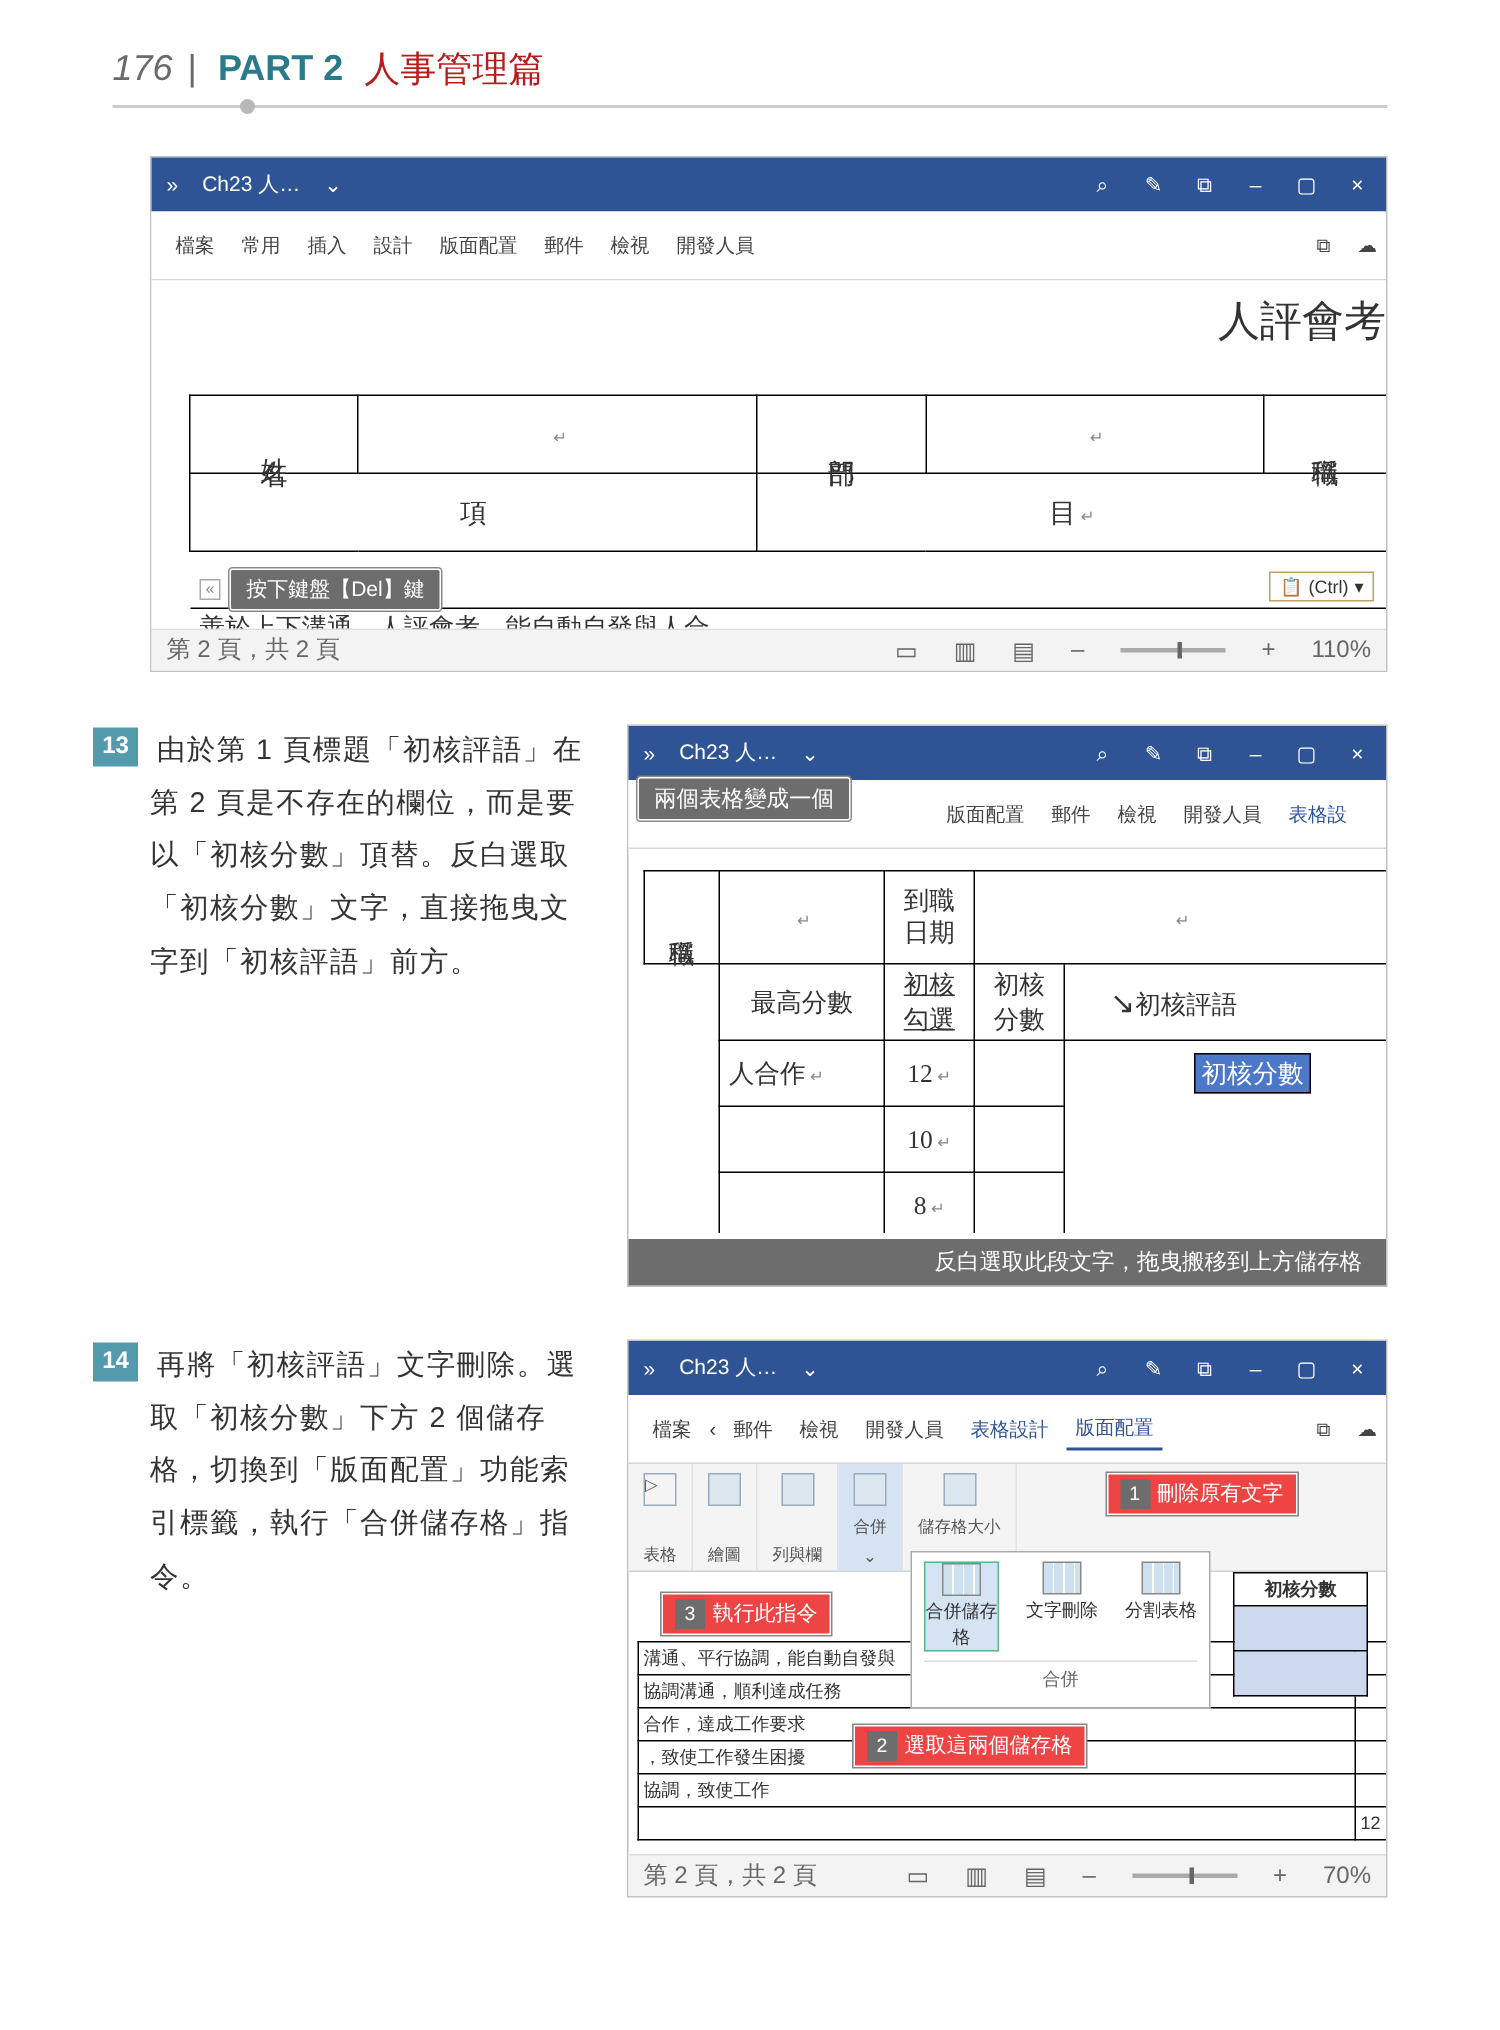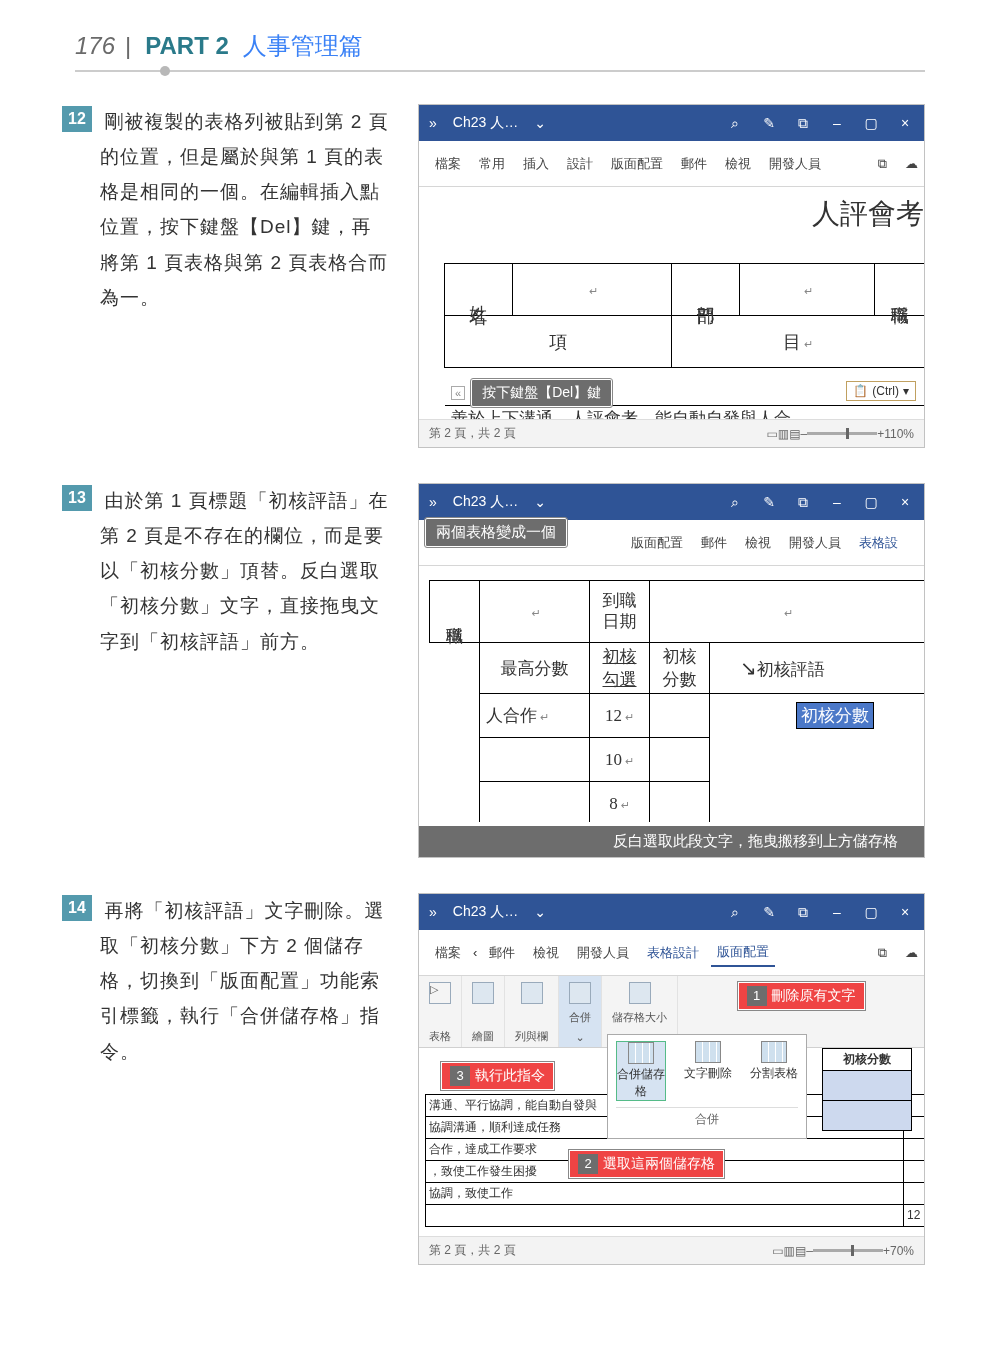--- a/index.html
+++ b/index.html
@@ -1,21 +1,21 @@
 <!DOCTYPE html>
 <html><head>
 <meta charset="utf-8">
 <style>
 * { margin: 0; padding: 0; box-sizing: border-box; }
 body { font-family: "Microsoft JhengHei", "PingFang TC", sans-serif; background: #fff; width: 1000px; height: 1353px; position: relative; color: #333; }
 .page-header { display: flex; align-items: center; padding: 30px 75px 8px; font-size: 24px; }
 .page-num { font-style: italic; color: #6a6a6a; margin-right: 10px; }
 .page-sep { color: #6a6a6a; margin-right: 14px; }
 .part-label { color: #2a7a8a; font-weight: 600; margin-right: 14px; }
-.part-title { color: #3b82f6; }
+.part-title { color: #b91c1c; }
 .header-rule { margin: 0 75px 32px; height: 2px; background: #ccc; position: relative; }
 .header-rule .dot { position: absolute; left: 85px; top: -4px; width: 10px; height: 10px; border-radius: 50%; background: #b8b8b8; }
 .step-row { display: flex; margin: 0 75px 35px 100px; gap: 28px; }
 .step-text { flex: 0 0 290px; }
 .step-num { display: inline-flex; align-items: center; justify-content: center; width: 30px; height: 26px; background: #549aad; color: #fff; font-weight: bold; font-size: 16px; margin-right: 8px; vertical-align: top; margin-top: 2px; margin-left: -38px; }
 .step-body { font-size: 19px; line-height: 1.85; letter-spacing: 1px; text-align: justify; }
 .screenshot { flex: 1; border: 1px solid #c2c2c2; background: #fff; position: relative; font-size: 13px; }
 
 .word-titlebar { background: #2f5496; color: #fff; height: 36px; display: flex; align-items: center; padding: 0 10px; gap: 16px; font-size: 14px; }
 .spacer { flex: 1; }
@@ -30,29 +30,29 @@
 
 .doc-area { position: relative; background: #fff; padding: 8px 0 10px 25px; height: 232px; overflow: hidden; }
 .doc-title { font-size: 28px; font-family: Liberation Sans, sans-serif; text-align: right; padding-right: 0; }
 .tbl1 { width: 100%; border-collapse: collapse; margin-top: 30px; font-family: "DFKai-SB","KaiTi",serif; }
 .tbl1 td, .tbl1 th { border: 1px solid #000; height: 52px; font-size: 18px; text-align: center; vertical-align: middle; }
 .vhead { writing-mode: vertical-rl; letter-spacing: 2px; }
 .enter-mark::after { content: "↵"; font-size: 11px; color: #888; margin-left: 3px; }
 .ctrl-box { background: #fff; border: 1px solid #c0a060; padding: 2px 6px; font-size: 12px; display: inline-flex; align-items: center; gap: 4px; }
 .footnote { font-size: 17px; font-family: "DFKai-SB","KaiTi",serif; padding-left: 6px; margin-top: 2px; }
 
-.status-bar { background: #f3f3f3; border-top: 1px solid #ddd; height: 28px; display: flex; align-items: center; padding: 0 10px; color: #666; font-size: 12px; gap: 0; }
+.status-bar { background: #f3f3f3; border-top: 1px solid #ddd; height: 28px; display: flex; align-items: center; padding: 0 10px; color: #666; font-size: 16px; gap: 24px; }
 .status-bar .spacer { flex: 1; }
 .zoom-slider { width: 70px; height: 3px; background: #aaa; position: relative; }
 .zoom-slider::after { content: ""; position: absolute; left: 55%; top: -4px; width: 3px; height: 11px; background: #666; }
 
 .doc-area2 { padding: 6px 0 0 10px; height: 256px; overflow: hidden; position: relative; }
 .tbl2 { border-collapse: collapse; width: 100%; font-family: "DFKai-SB","KaiTi",serif; margin-top: 8px; }
 .tbl2 td, .tbl2 th { border: 1px solid #000; font-size: 17px; text-align: center; height: 44px; padding: 2px 6px; }
-.footer-callout { background: #6d6d6d; color: #fff; font-size: 15px; padding: 6px 26px; text-align: right; margin-top: 4px; }
+.footer-callout { background: #6d6d6d; color: #fff; font-size: 15px; padding: 6px 16px; text-align: right; margin-top: 4px; }
 
 .ribbon-panel { background: #f4f4f4; border-bottom: 1px solid #d0d0d0; display: flex; height: 72px; }
 .ribbon-group { display: flex; flex-direction: column; align-items: center; justify-content: space-between; padding: 6px 10px 3px; border-right: 1px solid #e2e2e2; font-size: 11px; color: #555; }
 .ribbon-group .ico { width: 22px; height: 22px; background: #dde7f0; border: 1px solid #9ab; }
 .ribbon-group.hl { background: #d6e3f2; }
 .doc-area3 { position: relative; padding: 6px 0 0 0; height: 188px; overflow: hidden; }
 .tbl3 { border-collapse: collapse; width: 100%; font-size: 12px; }
 .tbl3 td, .tbl3 th { border: 1px solid #000; padding: 1px 3px; height: 22px; white-space: nowrap; }
 .merge-dropdown { position: absolute; left: 200px; top: 72px; background: #fff; border: 1px solid #aaa; padding: 6px 8px 10px; width: 200px; font-size: 12px; z-index: 10; }
 .merge-dropdown .row { display: flex; gap: 18px; text-align: center; margin-bottom: 2px; }
@@ -71,24 +71,20 @@
   <span class="page-num">176</span>
   <span class="page-sep">|</span>
   <span class="part-label">PART 2</span>
   <span class="part-title">人事管理篇</span>
 </div>
 <div class="header-rule">
     <div class="dot"></div>
   </div>
 
 <div class="step-row">
-  <div class="step-text">
-    <span class="step-num">12</span>
-    <span class="step-body">剛被複製的表格列被貼到第 2 頁的位置，但是屬於與第 1 頁的表格是相同的一個。在編輯插入點位置，按下鍵盤【Del】鍵，再將第 1 頁表格與第 2 頁表格合而為一。</span>
-  </div>
   <div class="screenshot">
     <div class="word-titlebar">
       <span>»</span>
       <span>Ch23 人…</span>
       <span>⌄</span>
       <span class="spacer"></span>
       <span class="tb-icon">⌕</span>
       <span class="tb-icon">✎</span>
       <span class="tb-icon">⧉</span>
       <span class="tb-icon">–</span>

